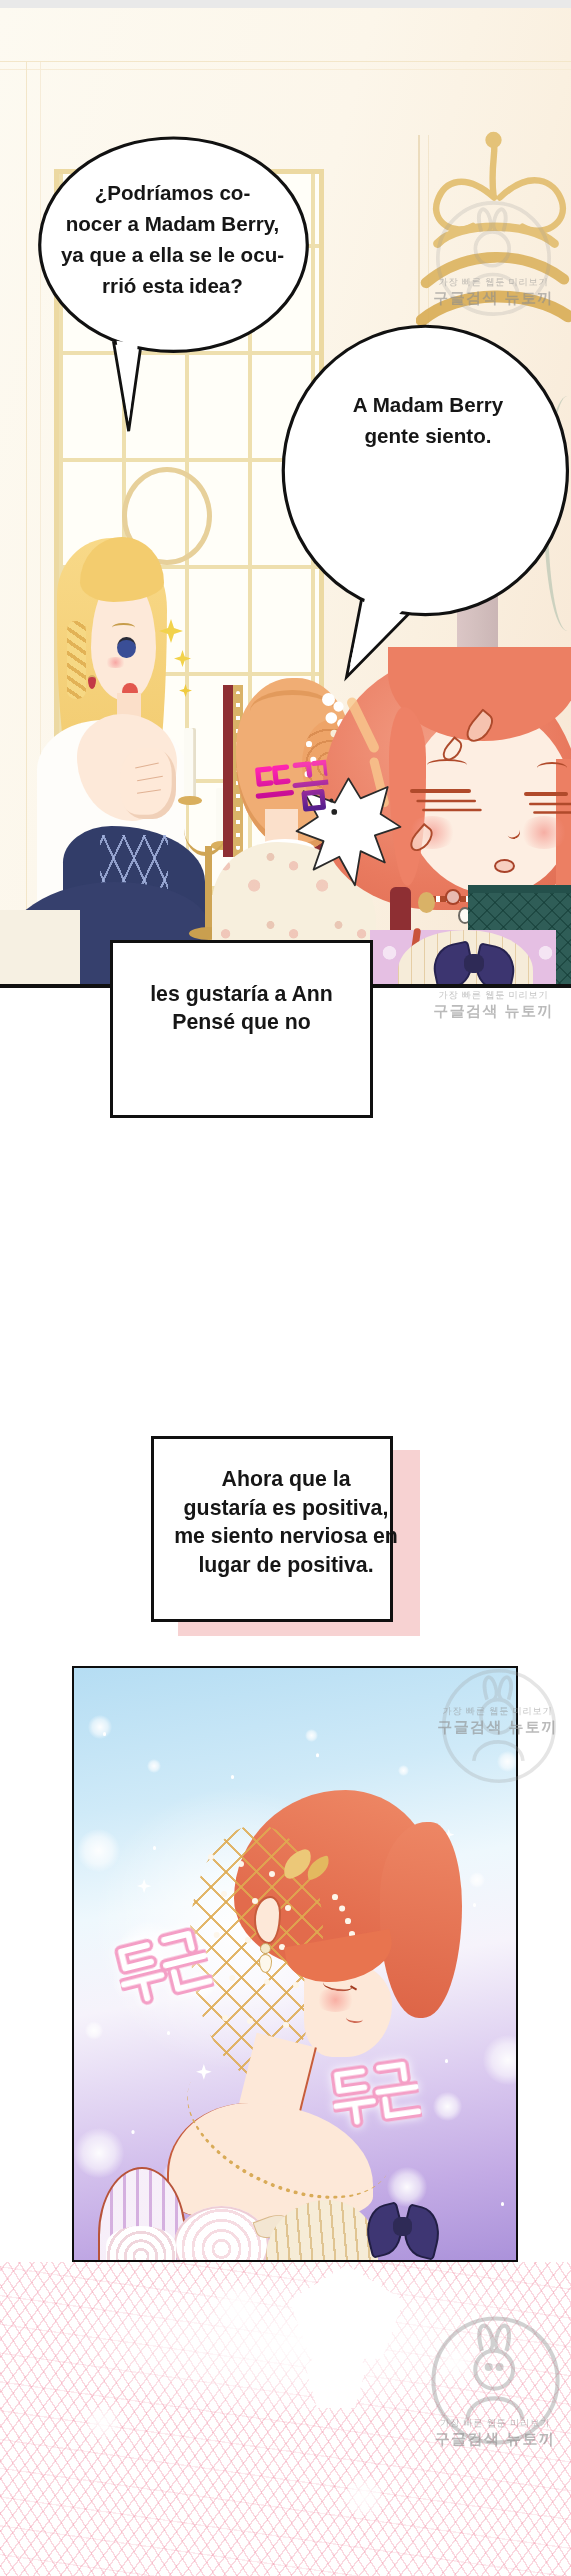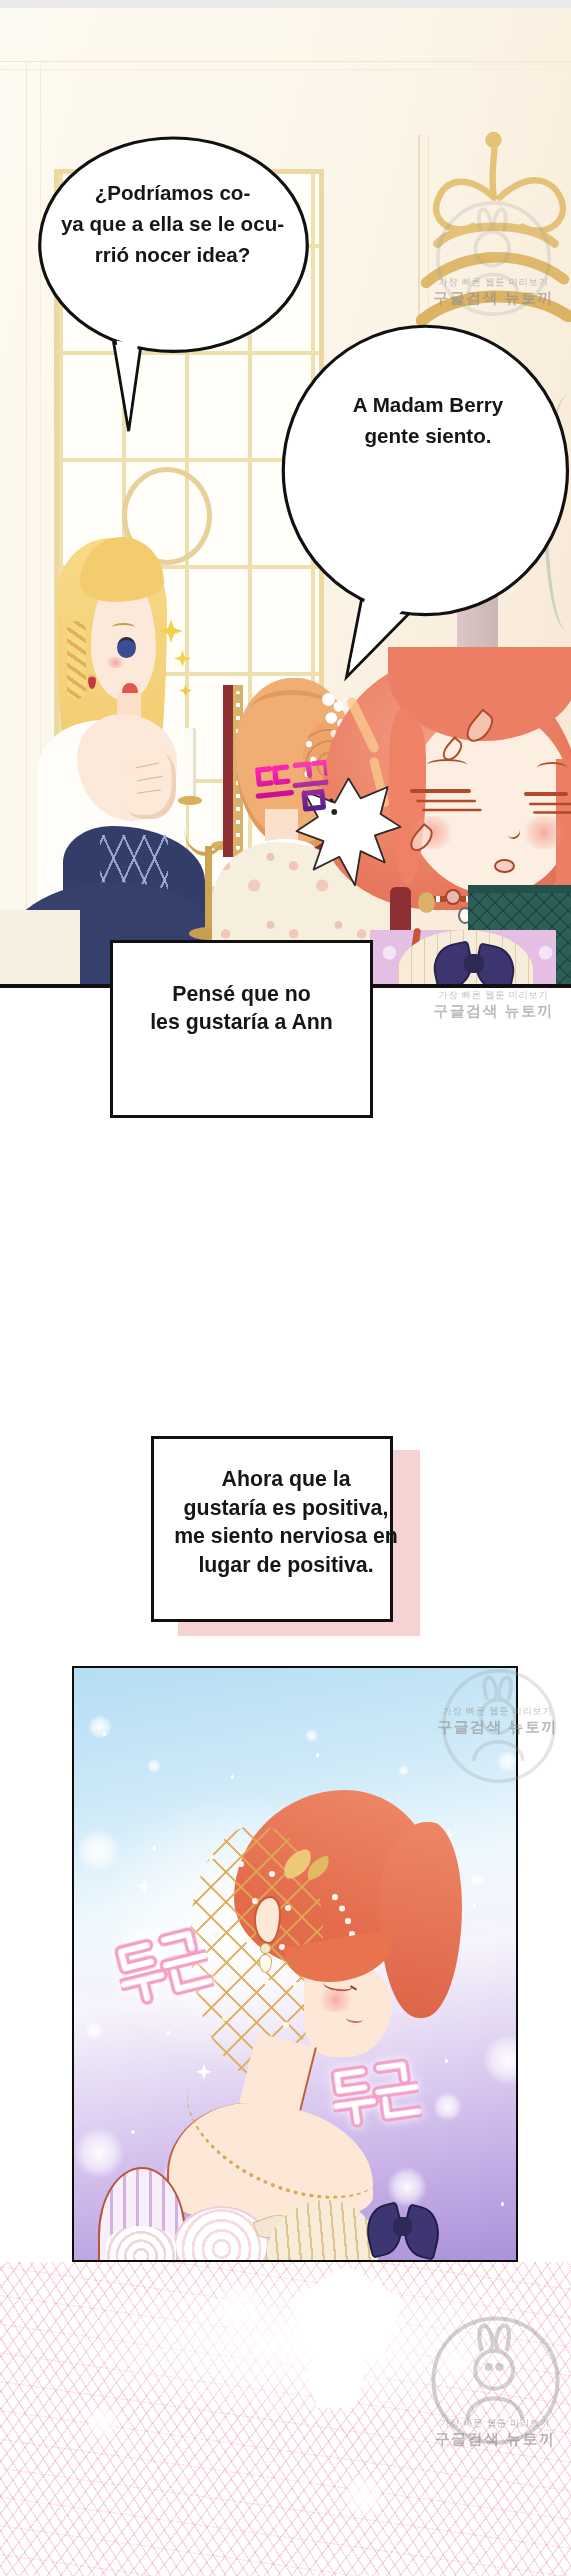--- a/index.html
+++ b/index.html
@@ -219,22 +219,23 @@
       </svg>
     </div>
 
     <svg class="a" style="left:34px;top:125px;z-index:8;" width="279" height="306" viewBox="0 0 392 430">
       <path d="M112,295 L133,419 L150,300 Z" fill="#fff" stroke="#111" stroke-width="4"></path>
       <ellipse cx="196" cy="157" rx="188" ry="150" fill="#fff" stroke="#111" stroke-width="4.5"></ellipse>
       <path d="M116,292 L133,405 L146,296 Z" fill="#fff"></path>
     </svg>
     <div class="bub-text" style="left:57px;top:169px;width:231px;font-size:20.6px;line-height:31px;">
       <div>¿Podríamos co-</div>
+      <div>nocer a Madam Berry,</div>
       <div>ya que a ella se le ocu-</div>
-      <div>rrió nocer idea?</div>
+      <div>rrió esta idea?</div>
     </div>
 
     <svg class="a" style="left:279px;top:316px;z-index:8;" width="292" height="359" viewBox="0 0 411 505">
       <path d="M118,378 L95,497 L200,390 Z" fill="#fff" stroke="#111" stroke-width="4"></path>
       <ellipse cx="206" cy="206" rx="200" ry="203" fill="#fff" stroke="#111" stroke-width="4.5"></ellipse>
       <path d="M124,372 L100,480 L192,384 Z" fill="#fff"></path>
     </svg>
     <div class="bub-text" style="left:317px;top:381px;width:222px;font-size:20.6px;line-height:31px;">
       <div>A Madam Berry</div>
       <div>gente siento.</div>
@@ -252,22 +253,22 @@
       <circle cx="98" cy="84" r="28"></circle>
           <path d="M58,158 C62,116 136,116 140,158"></path>
         </g>
     </svg>
     <div class="l1" style="position:relative;top:84px;">가장 빠른 웹툰 미리보기</div>
     <div class="l2" style="position:relative;top:84px;">구글검색 뉴토끼</div>
   </div>
 
   <div class="caption" style="left:110px;top:932px;width:263px;height:178px;"></div>
   <div class="cap-text" style="left:117px;top:972px;width:249px;font-size:21.3px;line-height:28px;">
+    <div>les gustaría a Ann</div>
     <div>Pensé que no</div>
-    <div>les gustaría a Ann</div>
   </div>
 
   <div class="wm" style="left:426px;top:981px;width:135px;">
     <div class="l1">가장 빠른 웹툰 미리보기</div>
     <div class="l2">구글검색 뉴토끼</div>
   </div>
 
   <div class="a" style="left:178px;top:1442px;width:242px;height:186px;background:#f7d2d2;z-index:9;"></div>
   <div class="caption" style="left:151px;top:1428px;width:242px;height:186px;"></div>
   <div class="cap-text" style="left:167px;top:1457px;width:238px;font-size:21.3px;line-height:28.5px;">

